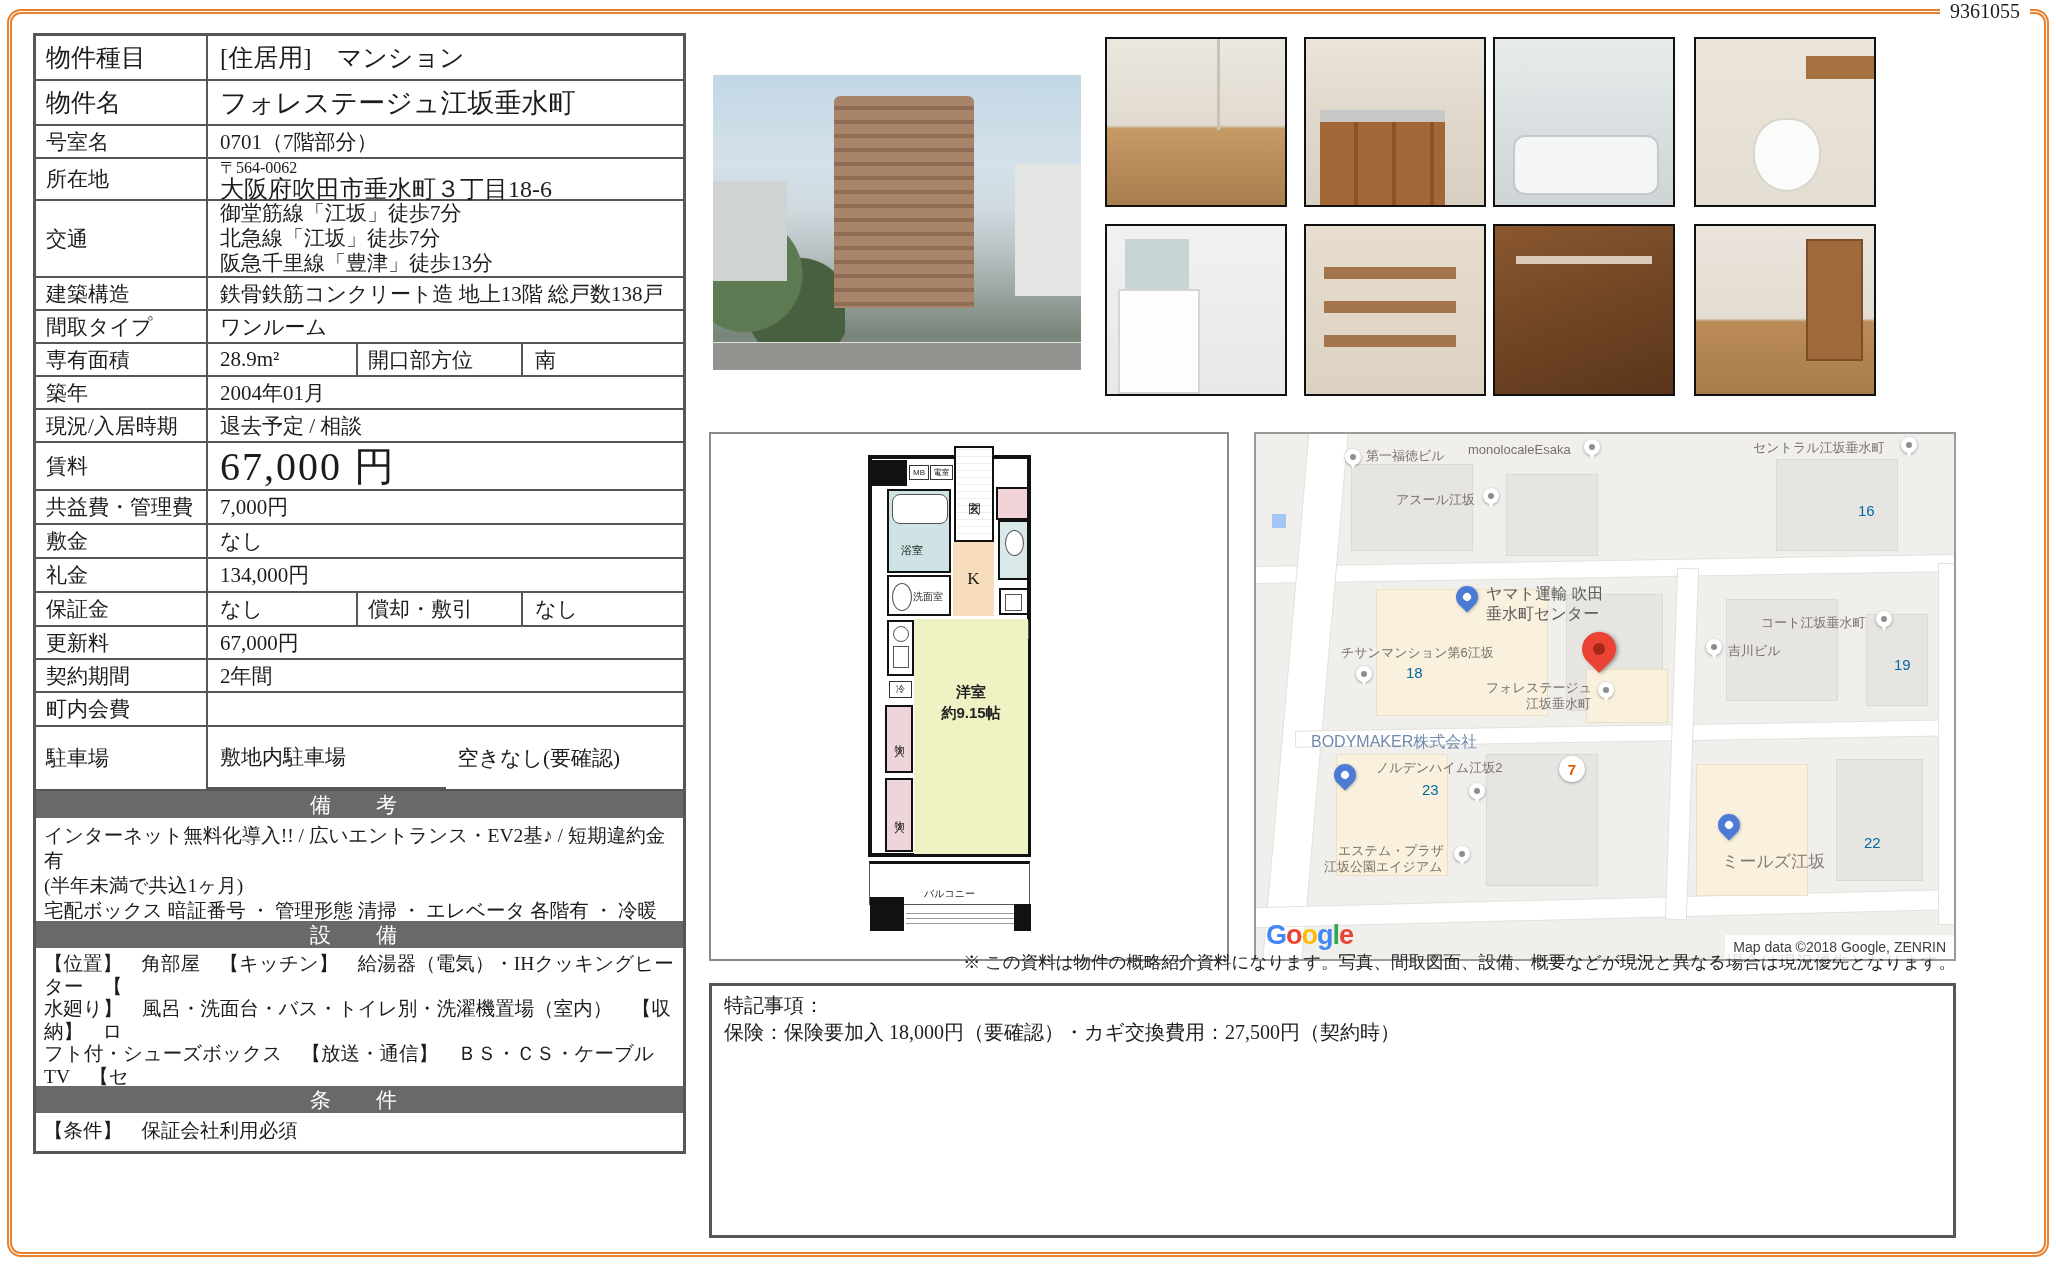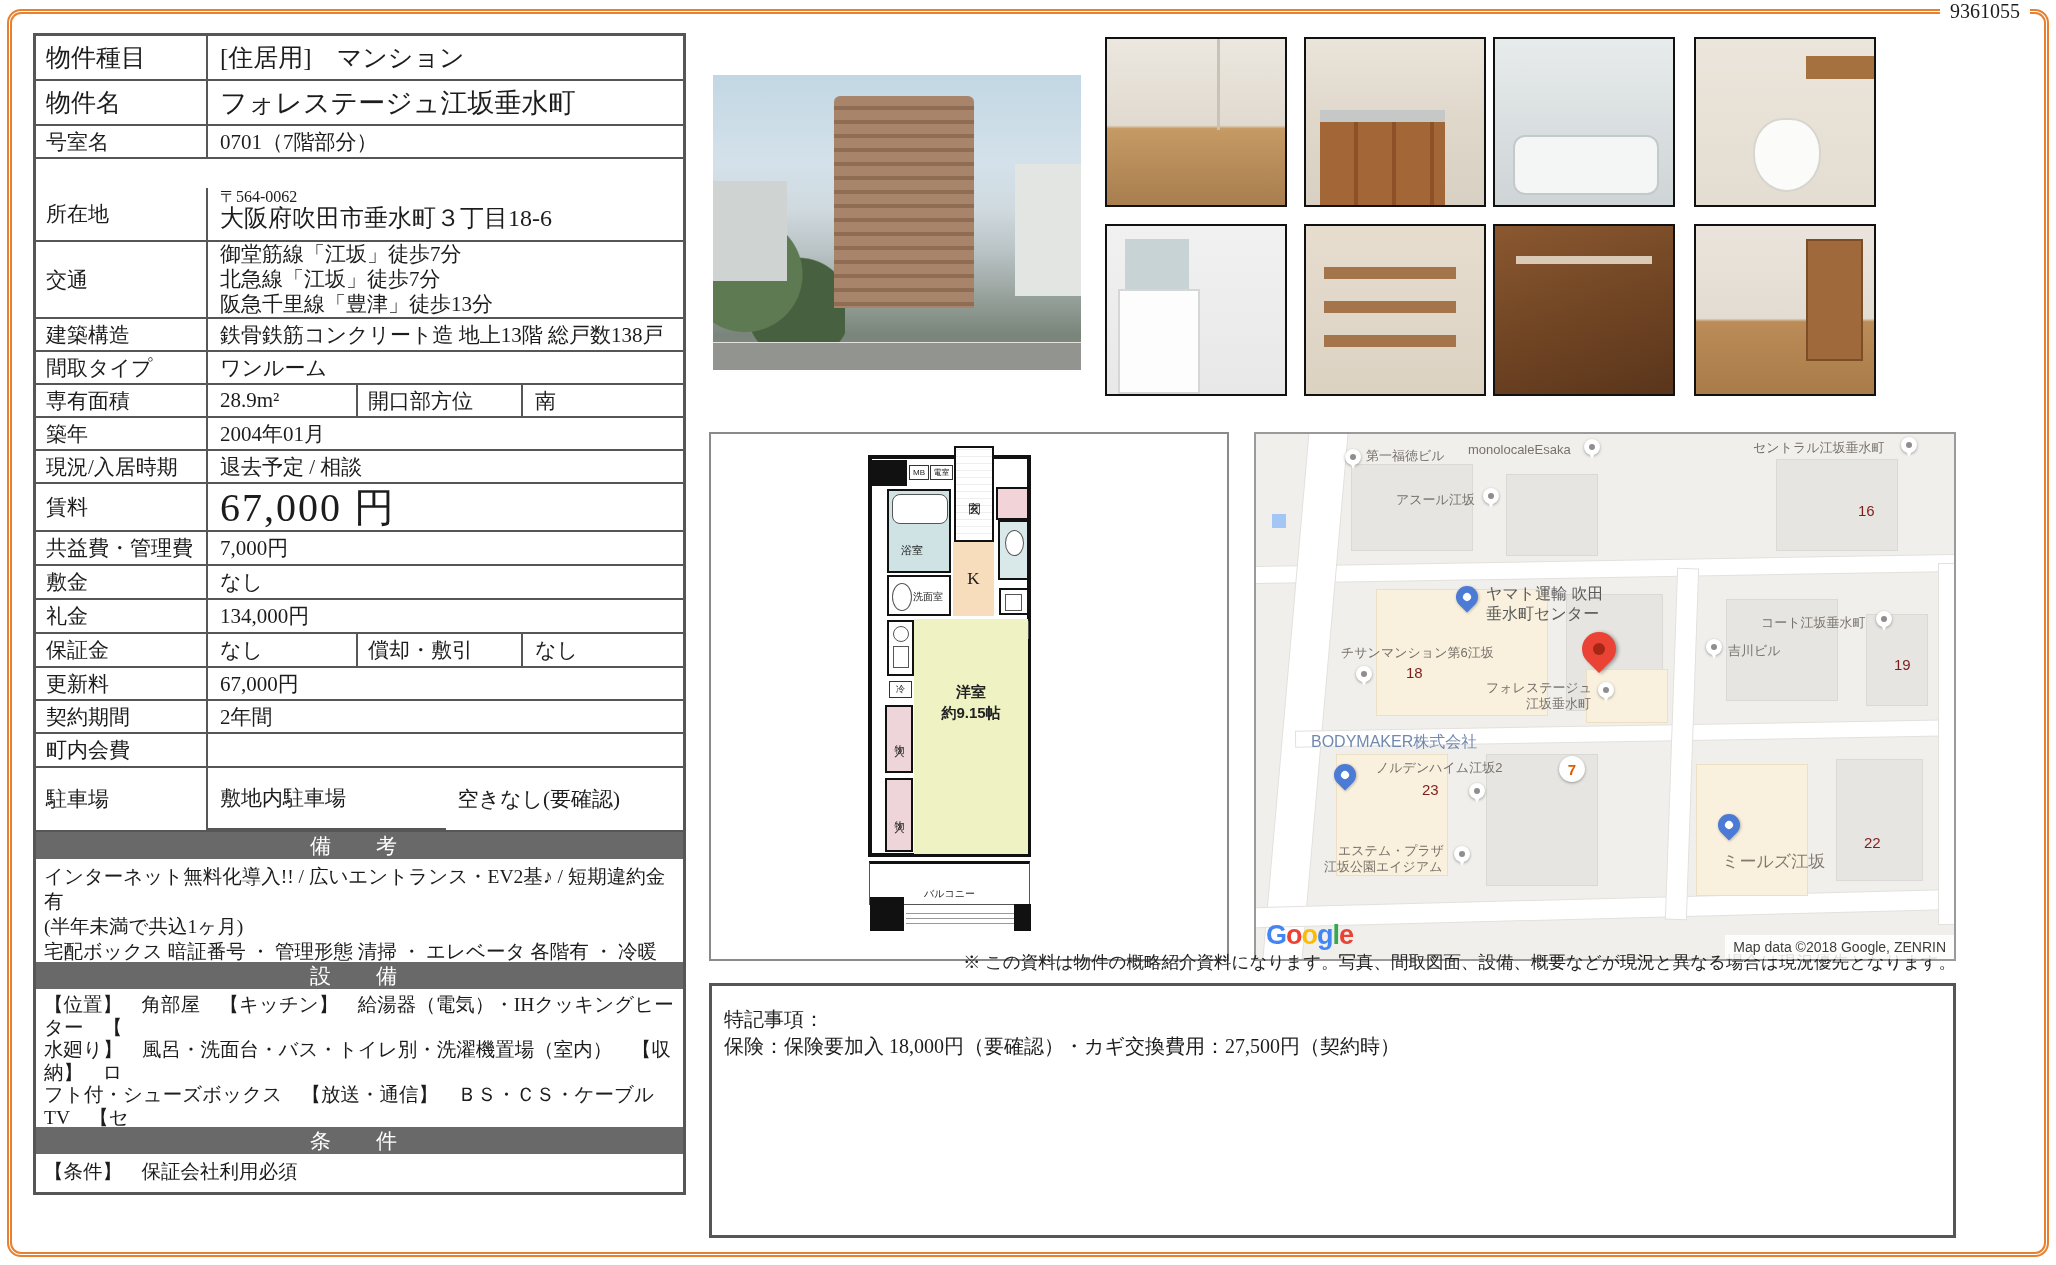--- a/index.html
+++ b/index.html
@@ -10,21 +10,21 @@
 
   
   #ptable{position:absolute;left:33px;top:33px;width:653px;border:3px solid #565656;background:#fff;box-sizing:border-box;}
   .tr{display:flex;border-bottom:2px solid #565656;box-sizing:border-box;}
   .tr:last-child{border-bottom:none;}
   .th{width:172px;min-width:172px;border-right:2px solid #565656;display:flex;align-items:center;
       padding-left:10px;box-sizing:border-box;font-size:21px;}
   .td{flex:1;display:flex;align-items:center;padding-left:12px;box-sizing:border-box;font-size:21px;}
   .big .th{font-size:25px;}
   .big .td{font-size:25px;border-radius:10px;}
-  .h45{height:45px;} .h33{height:33px;} .h54{height:54px;margin-top:29px;} .h77{height:77px;} .h48{height:48px;}
+  .h45{height:45px;} .h33{height:33px;} .h54{height:42px;} .h77{height:77px;} .h48{height:48px;}
   .h34{height:34px;} .h64{height:64px;} .h103{height:103px;} .h138{height:138px;} .h38{height:38px;}
   .stack{flex-direction:column;align-items:flex-start;}
   .zip{font-size:16px;line-height:17px;}
   .addr{font-size:24px;line-height:26px;}
   .mline{font-size:21px;line-height:25px;}
   .td2{width:150px;min-width:150px;border-right:2px solid #565656;display:flex;align-items:center;padding-left:12px;box-sizing:border-box;font-size:21px;}
   .th2{width:165px;min-width:165px;border-right:2px solid #565656;display:flex;align-items:center;padding-left:10px;box-sizing:border-box;font-size:21px;}
   .td3{flex:1;display:flex;align-items:center;padding-left:12px;box-sizing:border-box;font-size:21px;}
   .rent{font-size:40px;letter-spacing:2px;}
   .parkcol{flex:1;display:flex;flex-direction:row;}
@@ -113,21 +113,21 @@
   #plan .rail{left:38px;top:465px;width:108px;height:18px;background:repeating-linear-gradient(0deg,#fff 0 4px,#999 4px 5px);}
 
   
   #mapbox{position:absolute;left:1254px;top:432px;width:702px;height:529px;border:2px solid #9a9a9a;background:#f1efec;
           overflow:hidden;box-sizing:border-box;font-family:"Liberation Sans","DejaVu Sans",sans-serif;}
   .road{position:absolute;background:#fff;box-shadow:0 0 0 1px #e3e1dd;}
   .blockb{position:absolute;background:#e7e5e1;border:1px solid #dbd9d5;}
   .cream{background:#f9f0dd;border:1px solid #ecdfc4;}
   .mlabel{position:absolute;color:#77716a;font-size:13px;white-space:nowrap;}
   .mlabel.bg2{font-size:16px;color:#5a5a5a;}
-  .mlabel.num{color:#7f1d1d;font-size:15px;}
+  .mlabel.num{color:#0369a1;font-size:15px;}
   .mlabel.blue{color:#7189ae;font-size:16px;}
   .mlabel.big3{font-size:17px;color:#827a70;}
   .gpin{position:absolute;width:16px;height:16px;background:#fff;border-radius:50%;box-shadow:0 1px 3px rgba(0,0,0,.35);}
   .gpin::after{content:"";position:absolute;left:5px;top:5px;width:6px;height:6px;border-radius:50%;background:#8e8e8e;}
   .gpin::before{content:"";position:absolute;left:5px;top:14px;border-left:3px solid transparent;border-right:3px solid transparent;border-top:6px solid #fff;}
   .bpin{position:absolute;width:22px;height:22px;background:#4b7bd5;border-radius:50% 50% 50% 0;transform:rotate(-45deg);box-shadow:0 1px 3px rgba(0,0,0,.3);}
   .bpin::after{content:"";position:absolute;left:7px;top:7px;width:8px;height:8px;background:#fff;border-radius:50%;}
   .redpin{position:absolute;width:34px;height:34px;background:#ea4335;border-radius:50% 50% 50% 0;transform:rotate(-45deg);box-shadow:1px 2px 4px rgba(0,0,0,.35);z-index:4;}
   .redpin::after{content:"";position:absolute;left:11px;top:11px;width:12px;height:12px;background:#a52714;border-radius:50%;}
   .sevenpin{position:absolute;width:26px;height:26px;background:#fff;border-radius:50%;box-shadow:0 1px 3px rgba(0,0,0,.35);
@@ -136,21 +136,21 @@
   #glogo{position:absolute;left:10px;bottom:8px;font-size:27px;font-weight:bold;letter-spacing:-1px;z-index:5;
          font-family:"Liberation Sans",sans-serif;}
   #glogo span:nth-child(1){color:#4285F4;} #glogo span:nth-child(2){color:#EA4335;}
   #glogo span:nth-child(3){color:#FBBC05;} #glogo span:nth-child(4){color:#4285F4;}
   #glogo span:nth-child(5){color:#34A853;} #glogo span:nth-child(6){color:#EA4335;}
   #attrib{position:absolute;right:0;bottom:0;background:rgba(255,255,255,.85);padding:4px 8px;font-size:14px;color:#3c3c3c;z-index:5;}
 
   
   #disclaimer{position:absolute;right:100px;top:950px;width:1300px;text-align:right;font-size:17.5px;color:#222;}
   #notes{position:absolute;left:709px;top:983px;width:1247px;height:255px;border:3px solid #565656;box-sizing:border-box;
-         padding:20px 12px;font-size:20px;line-height:27px;}
+         padding:6px 12px;font-size:20px;line-height:27px;}
 </style>
 </head>
 <body>
 
 <div id="page">
   <div id="frame"></div>
   <div id="docid">9361055</div>
 
   <div id="ptable">
     <div class="tr big h45">

